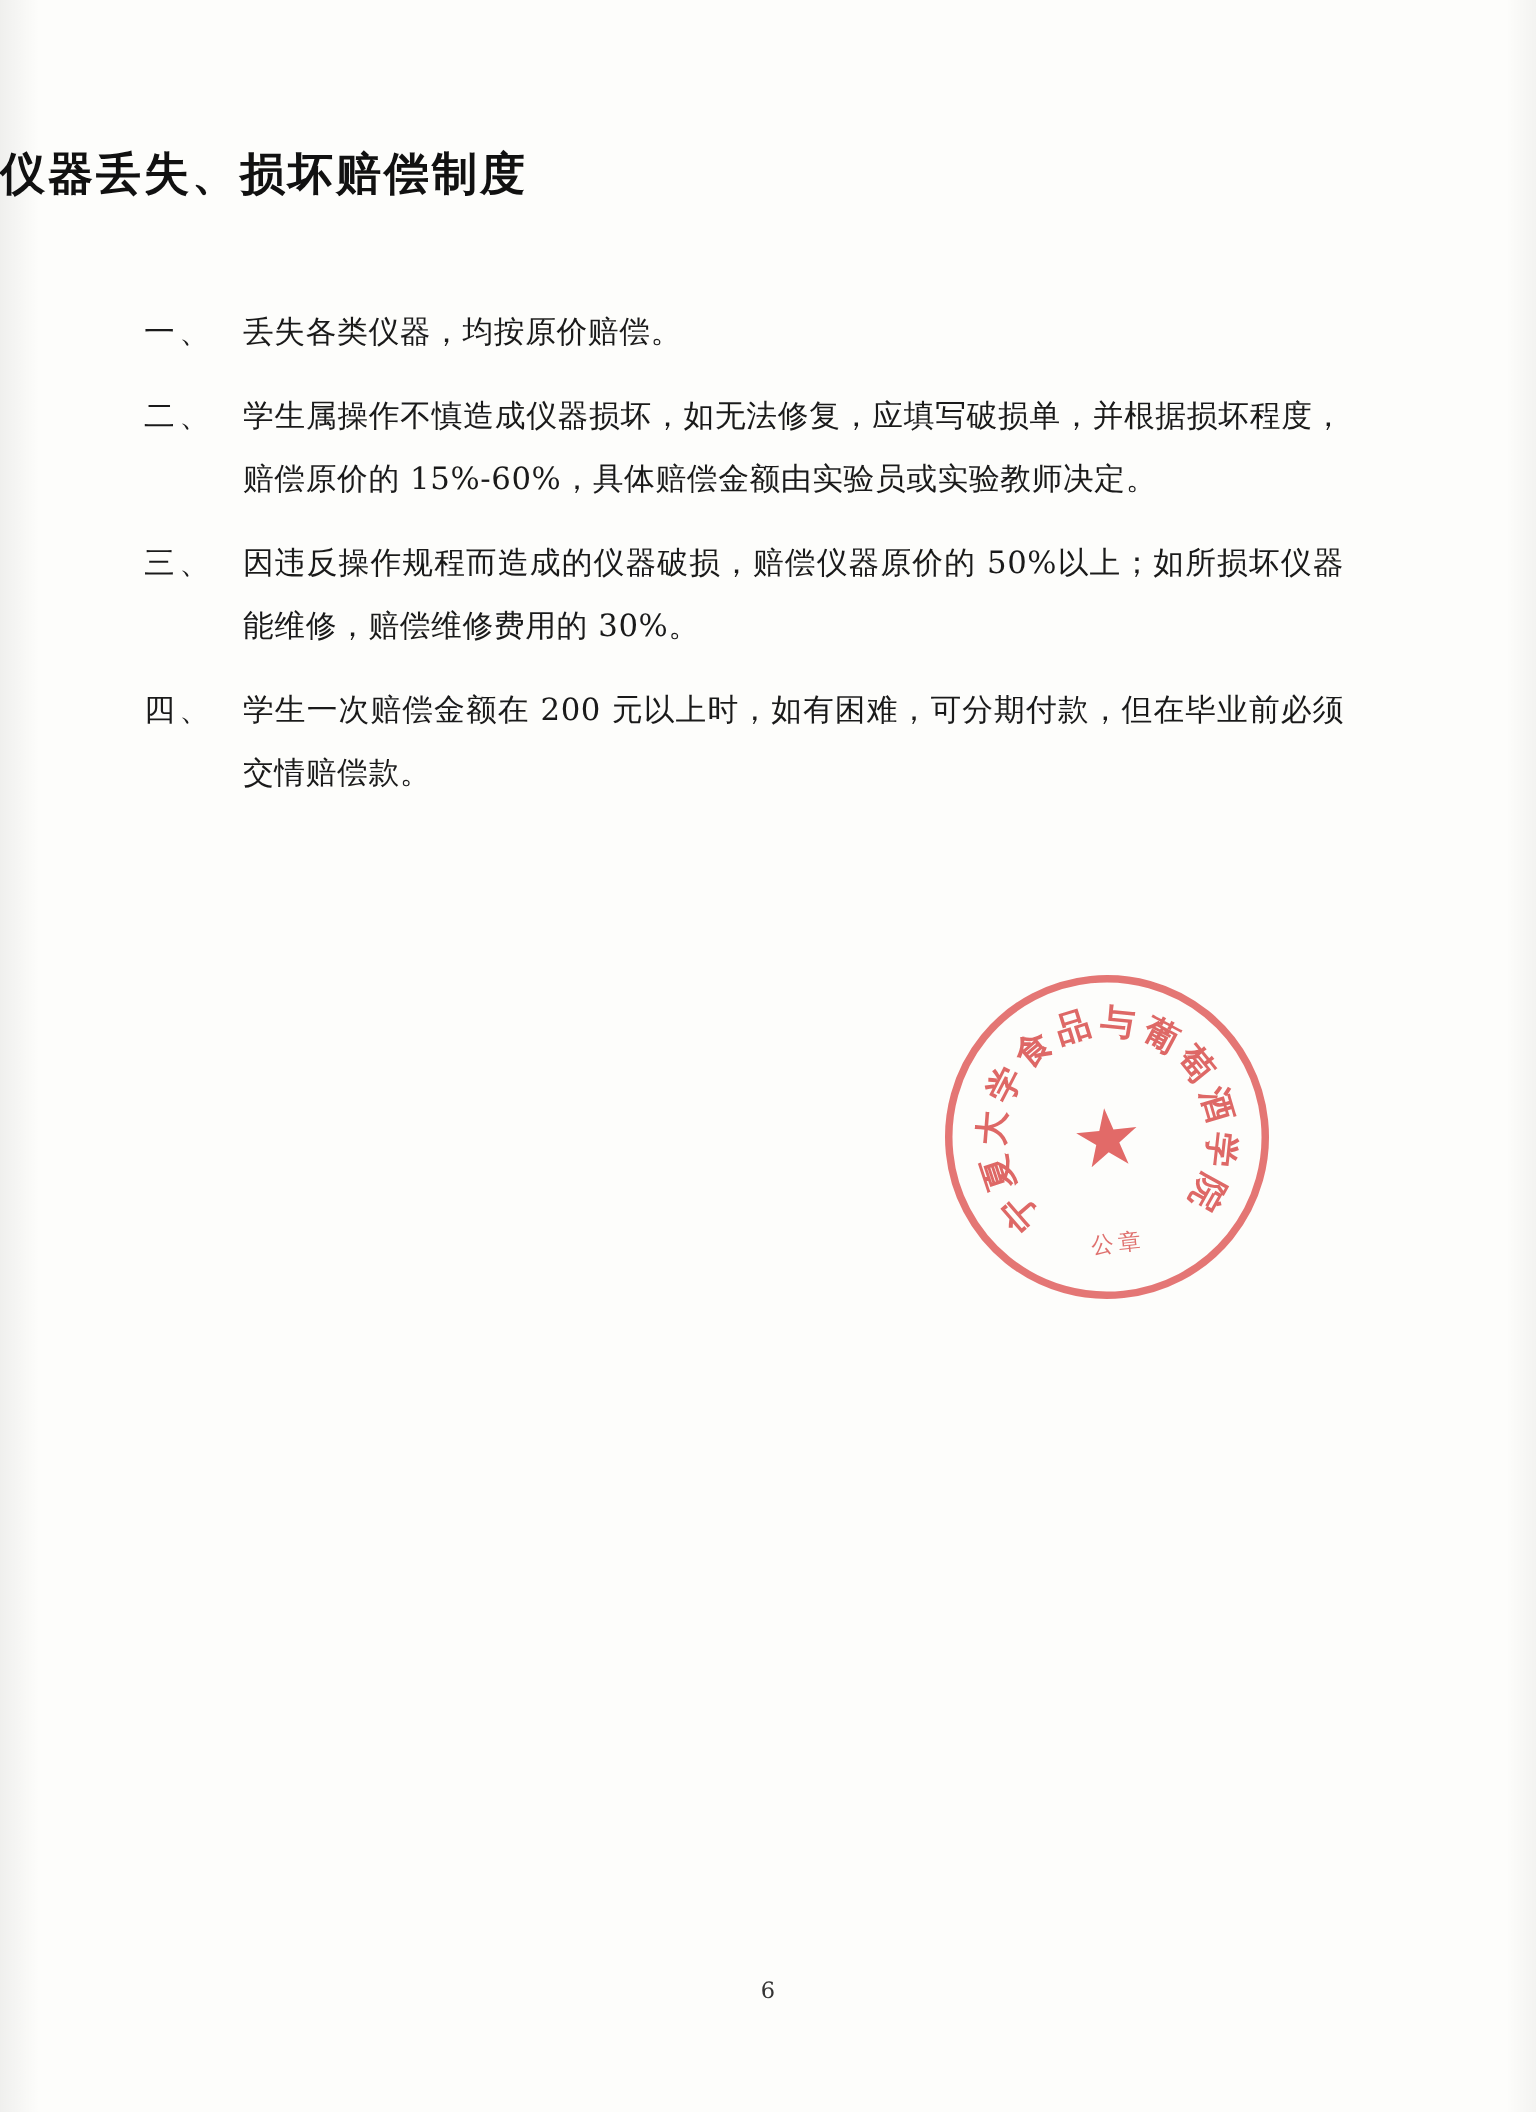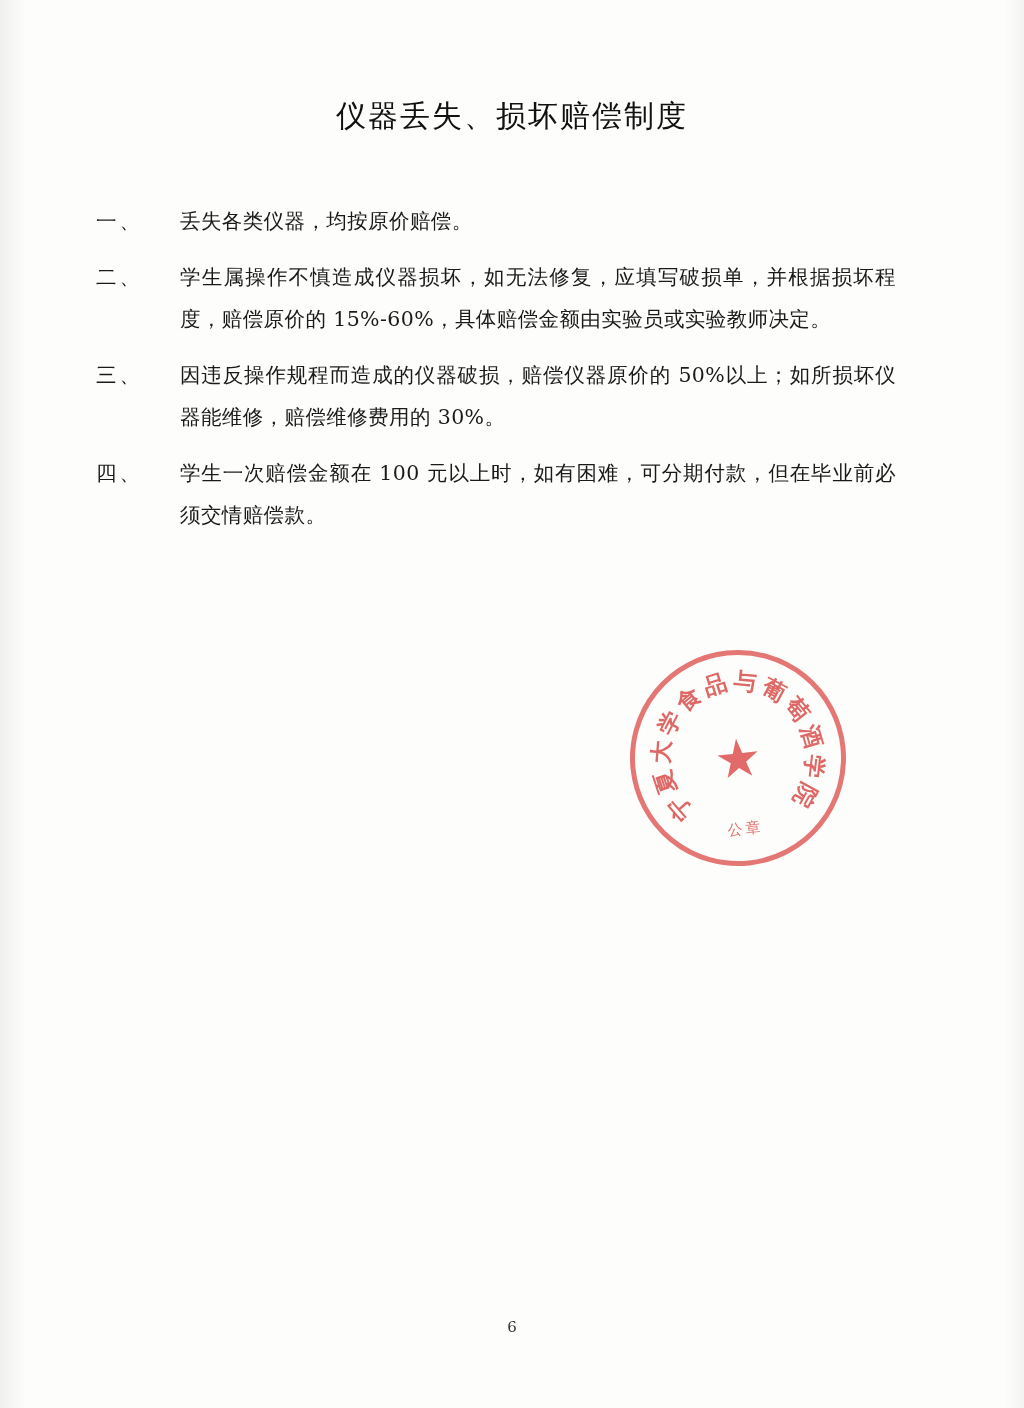--- a/index.html
+++ b/index.html
@@ -36,23 +36,23 @@
     width: 20px;
     background: linear-gradient(to left, rgba(0,0,0,0.04), rgba(0,0,0,0));
     pointer-events: none;
   }
 
   .doc-title {
     position: absolute;
     top: 96px;
     left: 0;
     width: 100%;
-    text-align: center;
+    text-align: left;
     font-size: 30px;
-    font-weight: normal;
+    font-weight: bold;
     letter-spacing: 2px;
     font-family: "DejaVu Serif", "Liberation Serif", serif;
     color: #111;
   }
 
   .body-block {
     position: absolute;
     top: 200px;
     left: 96px;
     width: 800px;
@@ -68,21 +68,20 @@
   .clause-num {
     flex: 0 0 66px;
     letter-spacing: 3px;
     white-space: nowrap;
   }
   .clause-text {
     flex: 1 1 auto;
     text-align: justify;
     text-justify: inter-ideograph;
     letter-spacing: 0.4px;
-    margin-left: 18px;
   }
 
   .signature-block {
     position: absolute;
     top: 726px;
     left: 560px;
     width: 330px;
     font-size: 20px;
     line-height: 2.3;
     color: #1d1d1d;
@@ -169,21 +168,21 @@
       <div class="clause-text">学生属操作不慎造成仪器损坏，如无法修复，应填写破损单，并根据损坏程度，赔偿原价的 15%-60%，具体赔偿金额由实验员或实验教师决定。</div>
     </div>
 
     <div class="clause">
       <div class="clause-num">三、</div>
       <div class="clause-text">因违反操作规程而造成的仪器破损，赔偿仪器原价的 50%以上；如所损坏仪器能维修，赔偿维修费用的 30%。</div>
     </div>
 
     <div class="clause">
       <div class="clause-num">四、</div>
-      <div class="clause-text">学生一次赔偿金额在 100 元以上时，如有困难，可分期付款，但在毕业前必须交情赔偿款。</div>
+      <div class="clause-text">学生一次赔偿金额在 200 元以上时，如有困难，可分期付款，但在毕业前必须交情赔偿款。</div>
     </div>
 
   </div>
 
 
   <div class="stamp">
     <div class="stamp-inner">
         <span class="stamp-char" style="transform: translate(-50%, -92px) rotate(-125deg);">宁</span>
         <span class="stamp-char" style="transform: translate(-50%, -92px) rotate(-102.273deg);">夏</span>
         <span class="stamp-char" style="transform: translate(-50%, -92px) rotate(-79.5455deg);">大</span>

